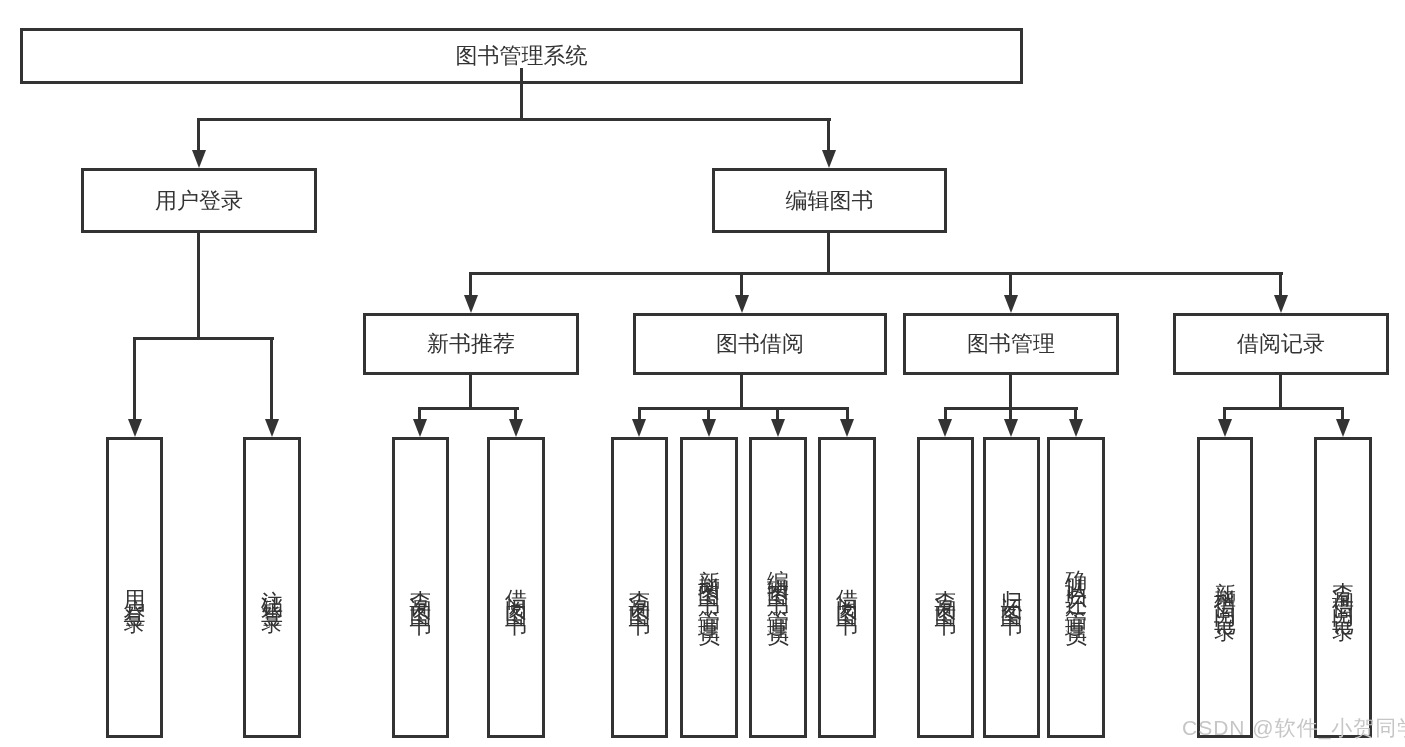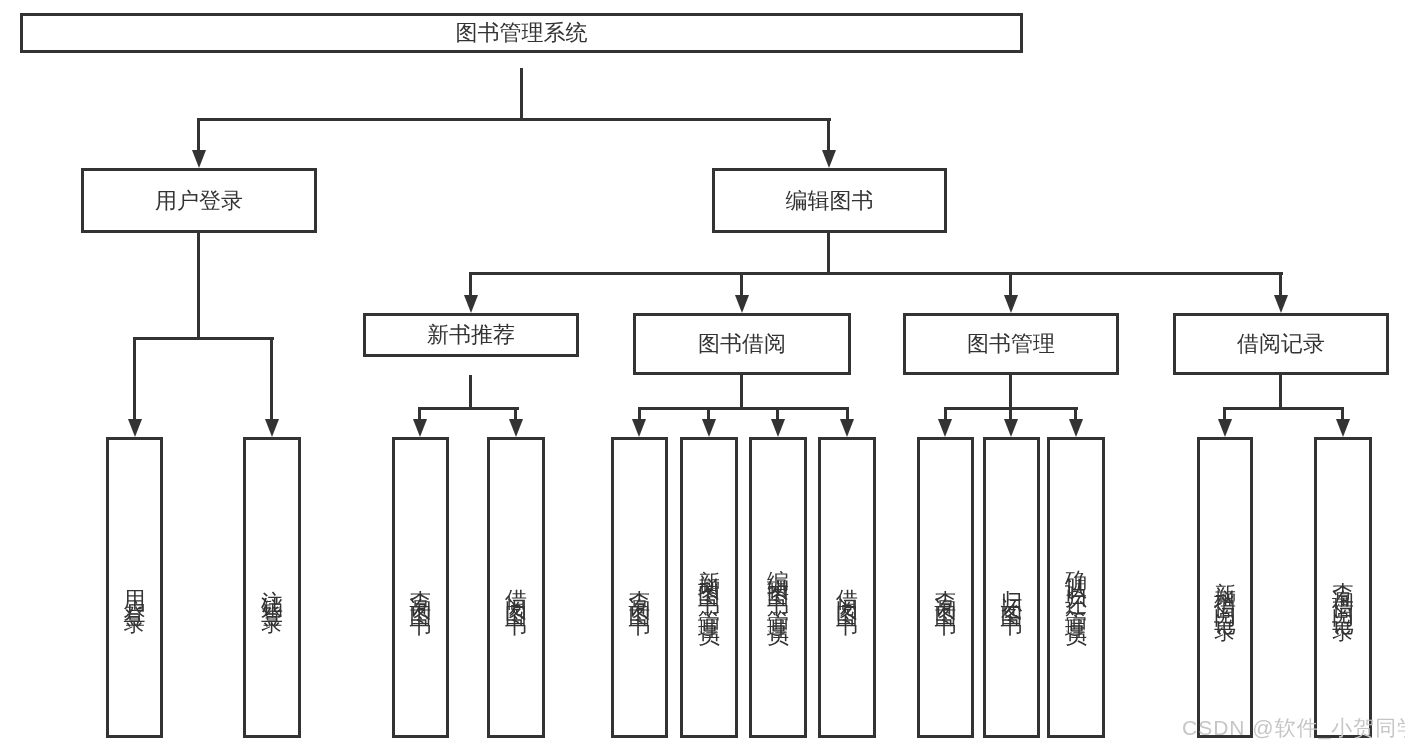--- a/index.html
+++ b/index.html
@@ -58,21 +58,21 @@
     letter-spacing:1px;
     z-index:5;
     white-space:nowrap;
   }
 </style>
 </head>
 <body>
 
 <div class="stage">
 
-  <div class="box" style="left:20px;top:13px;width:1003px;height:40px;">图书管理系统</div>
+  <div class="box" style="left:20px;top:28px;width:1003px;height:56px;">图书管理系统</div>
 
   <div class="vline" style="left:520px;top:68px;height:50px;"></div>
   <div class="hline" style="left:197px;top:118px;width:634px;"></div>
   <div class="vline" style="left:197px;top:118px;height:34px;"></div>
   <div class="arrow" style="left:192px;top:150px;"></div>
   <div class="vline" style="left:827px;top:118px;height:34px;"></div>
   <div class="arrow" style="left:822px;top:150px;"></div>
 
   <div class="box" style="left:81px;top:168px;width:236px;height:65px;">用户登录</div>
   <div class="box" style="left:712px;top:168px;width:235px;height:65px;">编辑图书</div>
@@ -88,22 +88,22 @@
   <div class="hline" style="left:469px;top:272px;width:814px;"></div>
   <div class="vline" style="left:469px;top:272px;height:26px;"></div>
   <div class="arrow" style="left:464px;top:295px;"></div>
   <div class="vline" style="left:740px;top:272px;height:26px;"></div>
   <div class="arrow" style="left:735px;top:295px;"></div>
   <div class="vline" style="left:1009px;top:272px;height:26px;"></div>
   <div class="arrow" style="left:1004px;top:295px;"></div>
   <div class="vline" style="left:1279px;top:272px;height:26px;"></div>
   <div class="arrow" style="left:1274px;top:295px;"></div>
 
-  <div class="box" style="left:363px;top:313px;width:216px;height:44px;">新书推荐</div>
-  <div class="box" style="left:633px;top:313px;width:218px;height:62px;">图书借阅</div>
+  <div class="box" style="left:363px;top:313px;width:216px;height:62px;">新书推荐</div>
+  <div class="box" style="left:633px;top:313px;width:254px;height:62px;">图书借阅</div>
   <div class="box" style="left:903px;top:313px;width:216px;height:62px;">图书管理</div>
   <div class="box" style="left:1173px;top:313px;width:216px;height:62px;">借阅记录</div>
 
   <div class="vline" style="left:469px;top:375px;height:35px;"></div>
   <div class="hline" style="left:419px;top:407px;width:100px;"></div>
   <div class="vline" style="left:418px;top:407px;height:14px;"></div>
   <div class="arrow" style="left:413px;top:419px;"></div>
   <div class="vline" style="left:514px;top:407px;height:14px;"></div>
   <div class="arrow" style="left:509px;top:419px;"></div>
 

